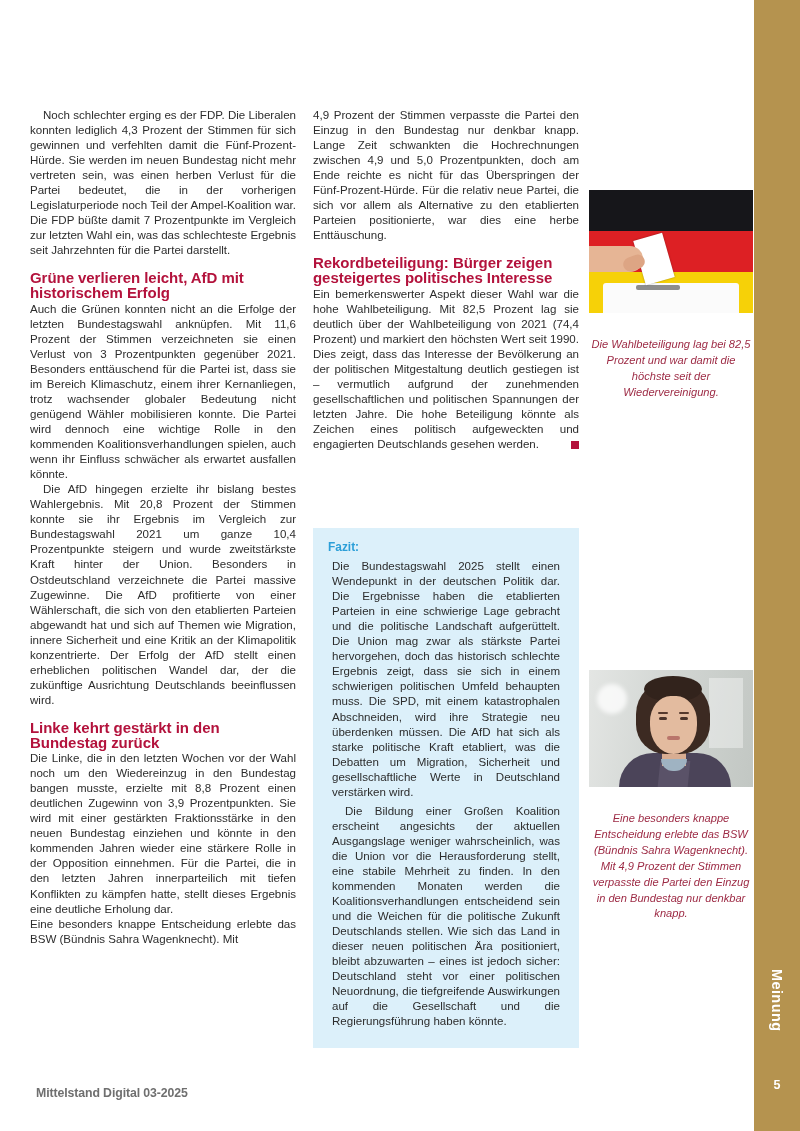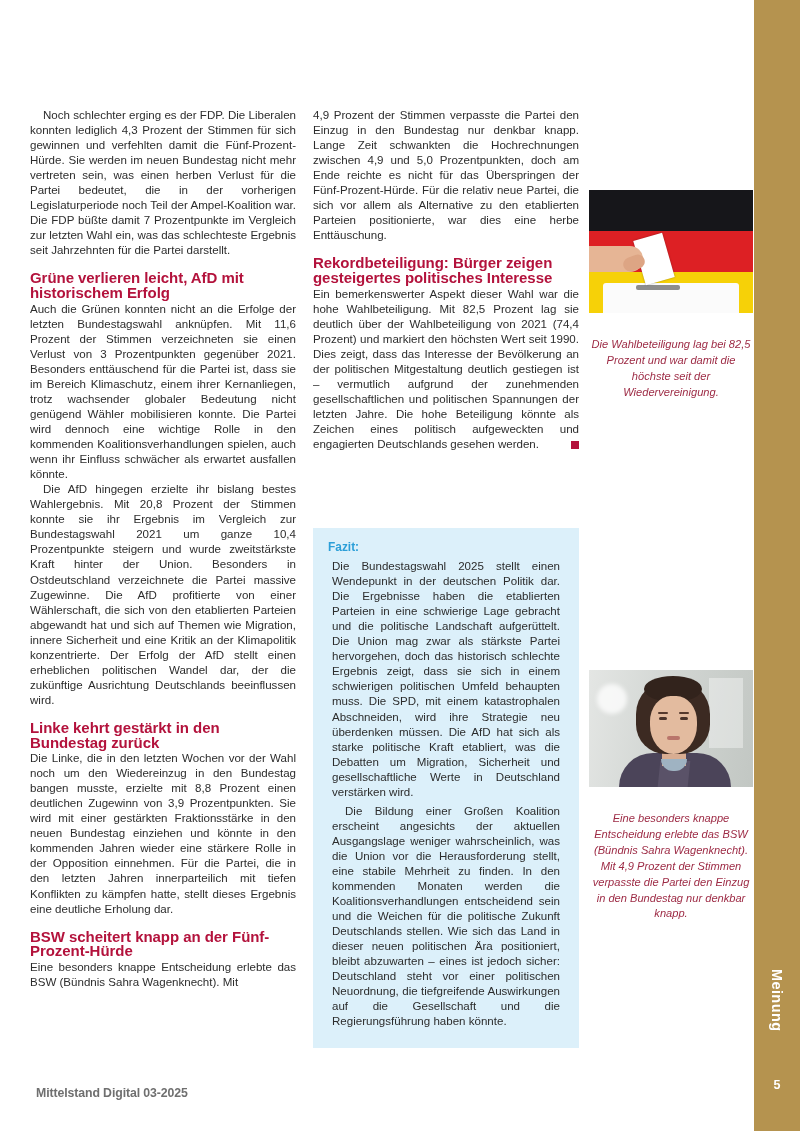--- a/index.html
+++ b/index.html
@@ -239,21 +239,20 @@
   <div class="col col-1">
     <p class="indent">Noch schlechter erging es der FDP. Die Liberalen konnten lediglich 4,3 Prozent der Stimmen für sich gewinnen und verfehlten damit die Fünf-Prozent-Hürde. Sie werden im neuen Bundestag nicht mehr vertreten sein, was einen herben Verlust für die Partei bedeutet, die in der vorherigen Legislaturperiode noch Teil der Ampel-Koalition war. Die FDP büßte damit 7 Prozentpunkte im Vergleich zur letzten Wahl ein, was das schlechteste Ergebnis seit Jahrzehnten für die Partei darstellt.</p>
 
     <h2 class="sec-head">Grüne verlieren leicht, AfD mit historischem Erfolg</h2>
     <p>Auch die Grünen konnten nicht an die Erfolge der letzten Bundestagswahl anknüpfen. Mit 11,6 Prozent der Stimmen verzeichneten sie einen Verlust von 3 Prozentpunkten gegenüber 2021. Besonders enttäuschend für die Partei ist, dass sie im Bereich Klimaschutz, einem ihrer Kernanliegen, trotz wachsender globaler Bedeutung nicht genügend Wähler mobilisieren konnte. Die Partei wird dennoch eine wichtige Rolle in den kommenden Koalitionsverhandlungen spielen, auch wenn ihr Einfluss schwächer als erwartet ausfallen könnte.</p>
     <p class="indent">Die AfD hingegen erzielte ihr bislang bestes Wahlergebnis. Mit 20,8 Prozent der Stimmen konnte sie ihr Ergebnis im Vergleich zur Bundestagswahl 2021 um ganze 10,4 Prozentpunkte steigern und wurde zweitstärkste Kraft hinter der Union. Besonders in Ostdeutschland verzeichnete die Partei massive Zugewinne. Die AfD profitierte von einer Wählerschaft, die sich von den etablierten Parteien abgewandt hat und sich auf Themen wie Migration, innere Sicherheit und eine Kritik an der Klimapolitik konzentrierte. Der Erfolg der AfD stellt einen erheblichen politischen Wandel dar, der die zukünftige Ausrichtung Deutschlands beeinflussen wird.</p>
 
     <h2 class="sec-head">Linke kehrt gestärkt in den Bundestag zurück</h2>
     <p>Die Linke, die in den letzten Wochen vor der Wahl noch um den Wiedereinzug in den Bundestag bangen musste, erzielte mit 8,8 Prozent einen deutlichen Zugewinn von 3,9 Prozentpunkten. Sie wird mit einer gestärkten Fraktionsstärke in den neuen Bundestag einziehen und könnte in den kommenden Jahren wieder eine stärkere Rolle in der Opposition einnehmen. Für die Partei, die in den letzten Jahren innerparteilich mit tiefen Konflikten zu kämpfen hatte, stellt dieses Ergebnis eine deutliche Erholung dar.</p>
 
-    <h2 class="sec-head">BSW scheitert knapp an der Fünf-Prozent-Hürde</h2>
     <p>Eine besonders knappe Entscheidung erlebte das BSW (Bündnis Sahra Wagenknecht). Mit</p>
   </div>
 
   <div class="col col-2">
     <p>4,9 Prozent der Stimmen verpasste die Partei den Einzug in den Bundestag nur denkbar knapp. Lange Zeit schwankten die Hochrechnungen zwischen 4,9 und 5,0 Prozentpunkten, doch am Ende reichte es nicht für das Überspringen der Fünf-Prozent-Hürde. Für die relativ neue Partei, die sich vor allem als Alternative zu den etablierten Parteien positionierte, war dies eine herbe Enttäuschung.</p>
 
     <h2 class="sec-head">Rekordbeteiligung: Bürger zeigen gesteigertes politisches Interesse</h2>
     <p>Ein bemerkenswerter Aspekt dieser Wahl war die hohe Wahlbeteiligung. Mit 82,5 Prozent lag sie deutlich über der Wahlbeteiligung von 2021 (74,4 Prozent) und markiert den höchsten Wert seit 1990. Dies zeigt, dass das Interesse der Bevölkerung an der politischen Mitgestaltung deutlich gestiegen ist – vermutlich aufgrund der zunehmenden gesellschaftlichen und politischen Spannungen der letzten Jahre. Die hohe Beteiligung könnte als Zeichen eines politisch aufgeweckten und engagierten Deutschlands gesehen werden.</p>
     <div class="endline">
       <span class="end-mark"></span>

